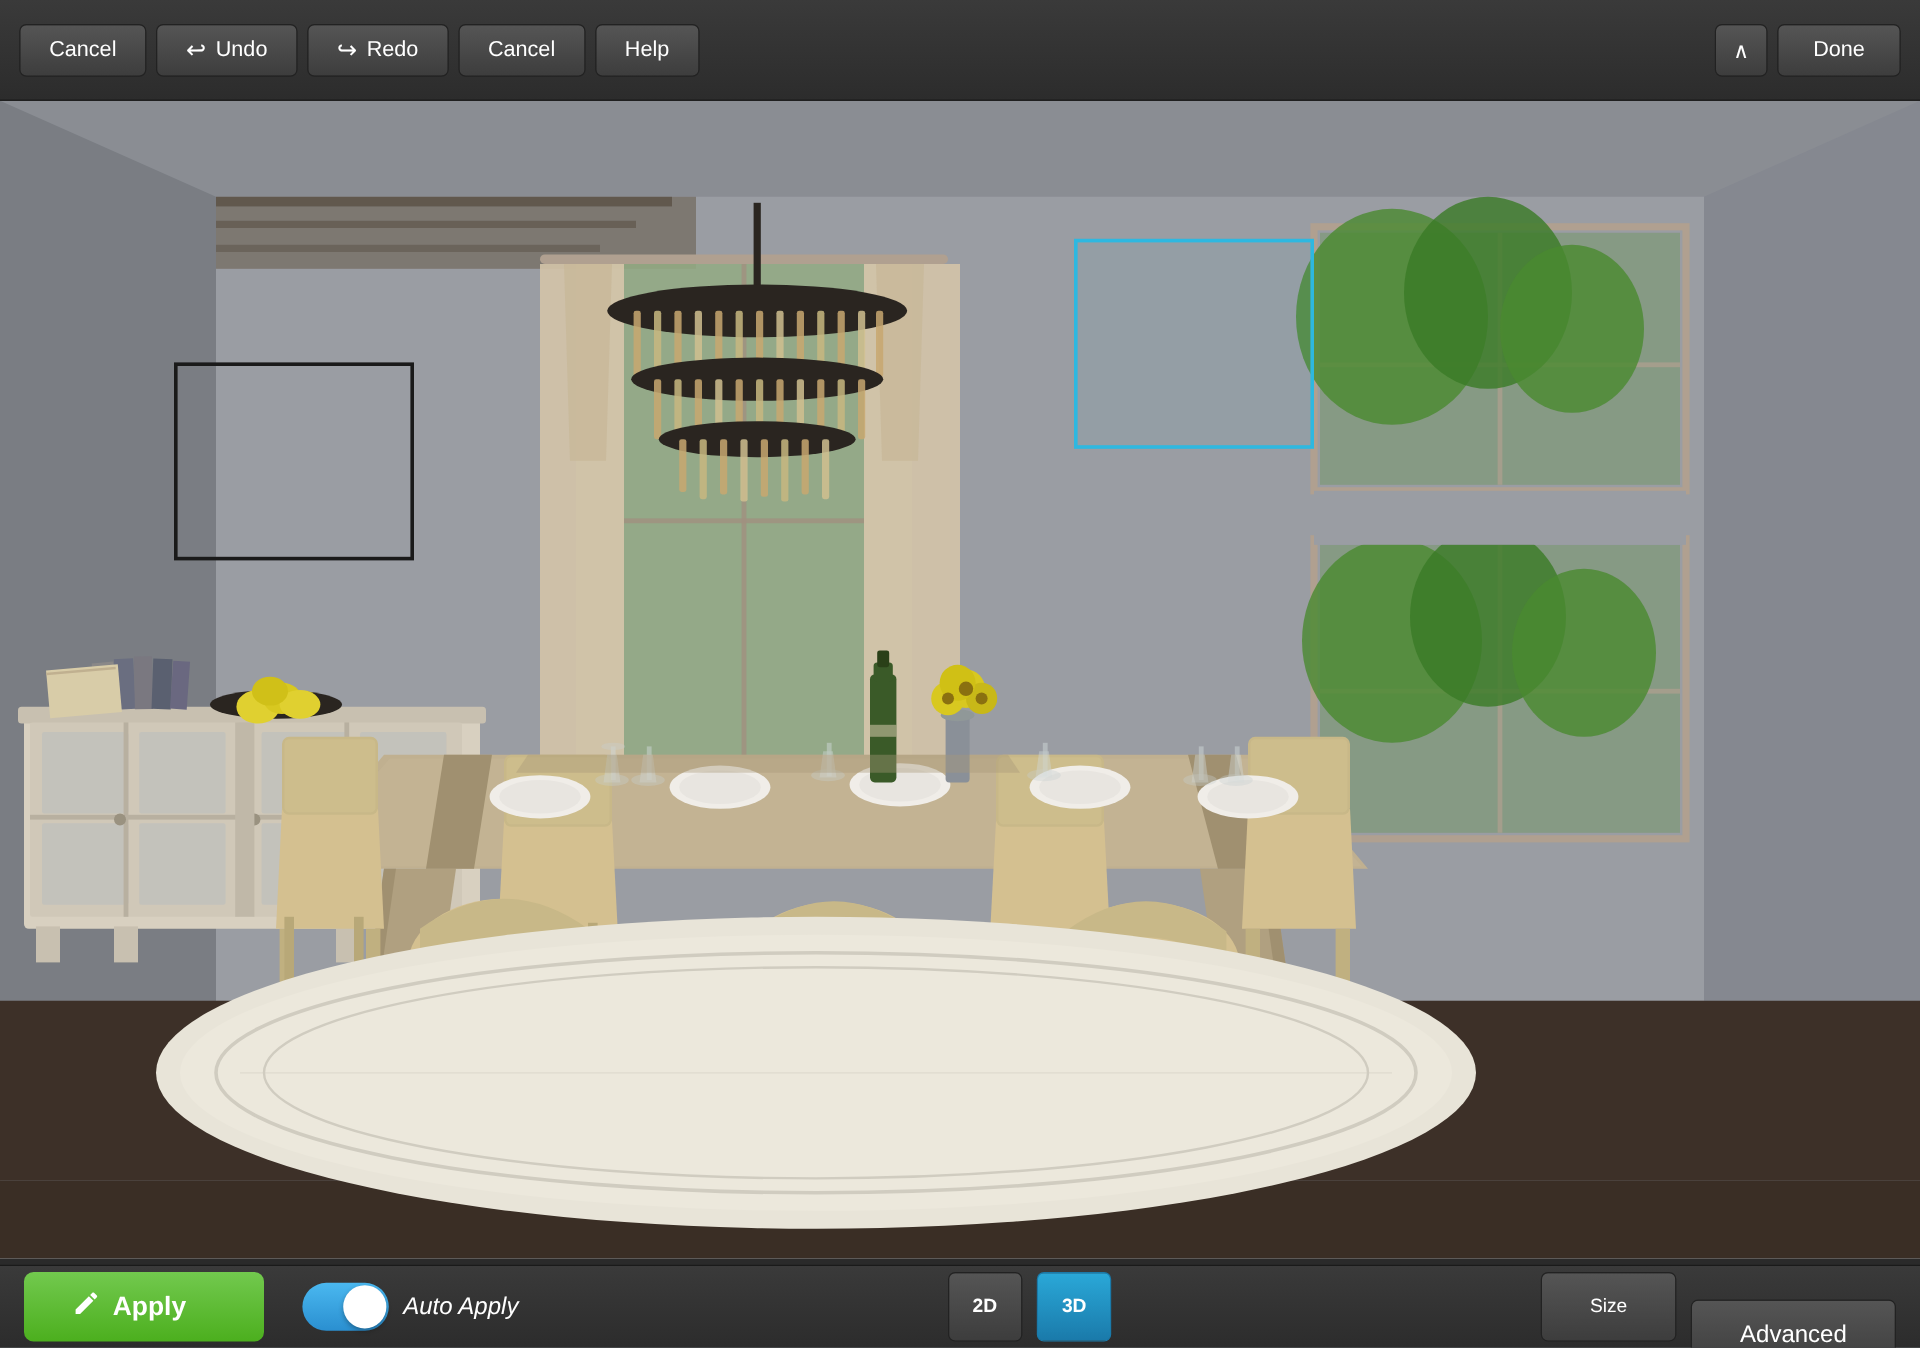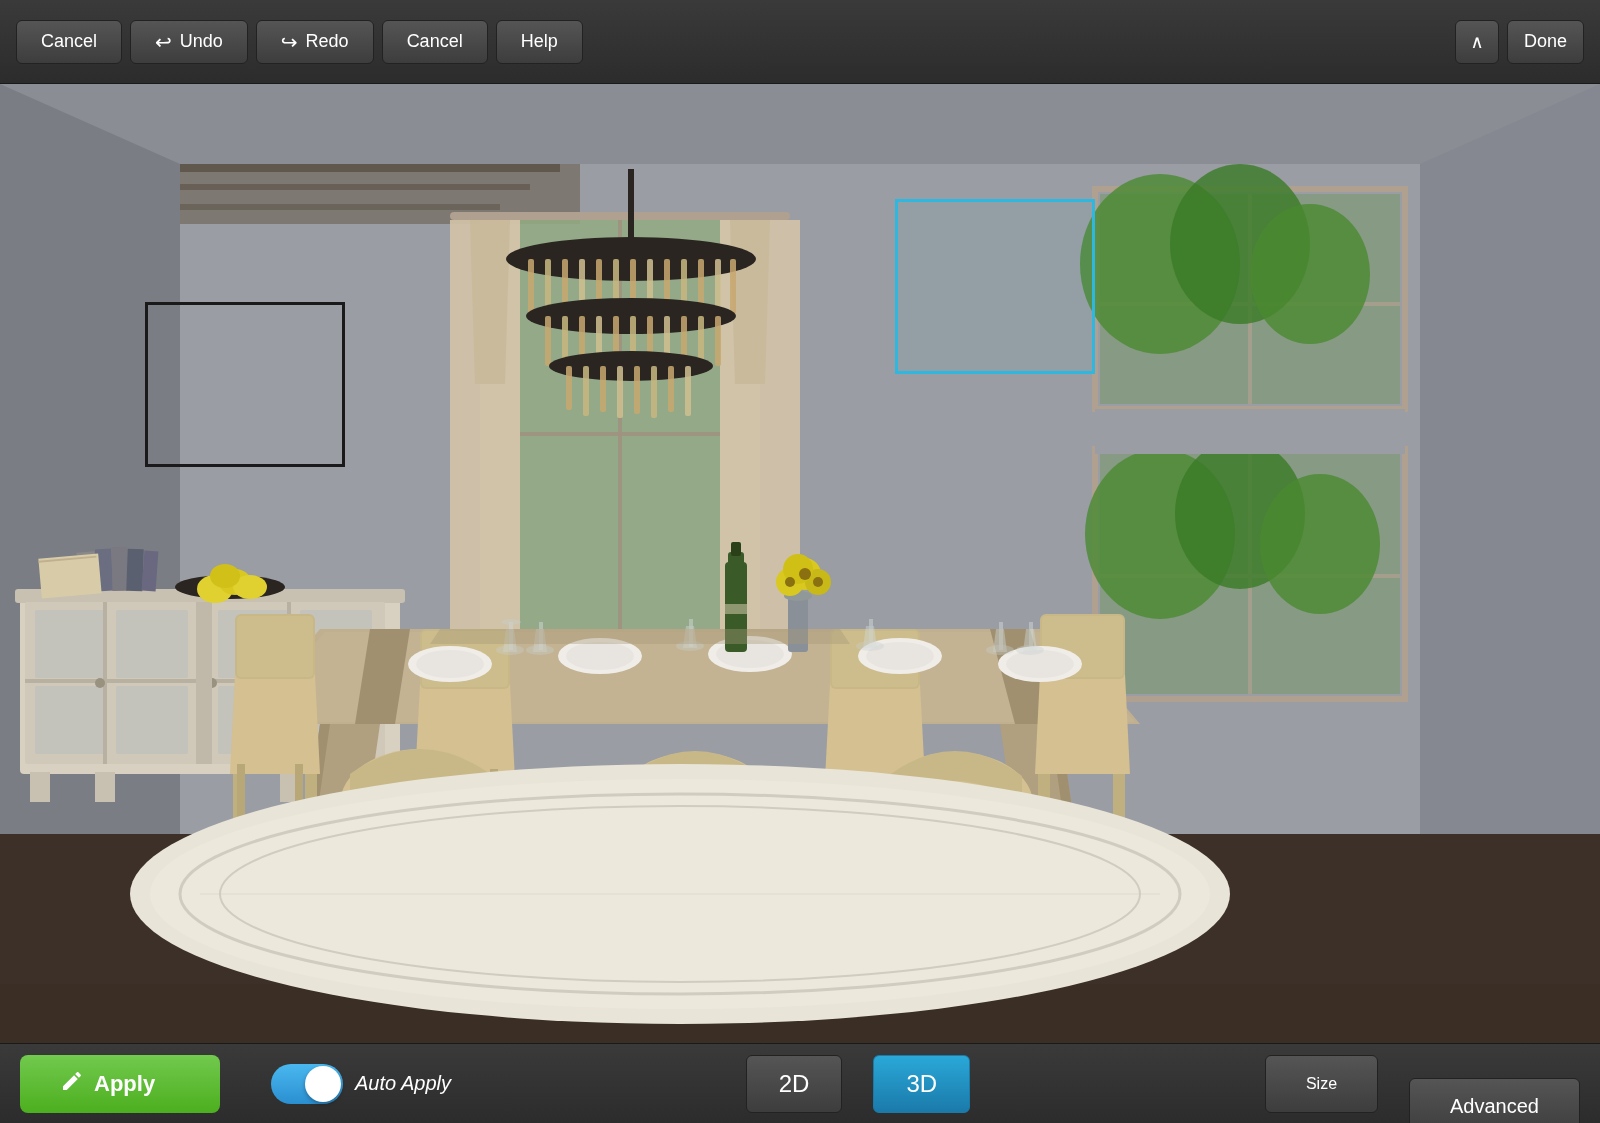--- a/index.html
+++ b/index.html
@@ -57,21 +57,21 @@
       color: #fff;
       font-size: 18px;
       cursor: pointer;
       display: flex;
       align-items: center;
       justify-content: center;
     }
 
     .done-btn {
       height: 44px;
-      padding: 0 16px;
+      padding: 0 29px;
       background: linear-gradient(180deg, #555 0%, #3d3d3d 100%);
       border: 1px solid #222;
       border-radius: 6px;
       color: #fff;
       font-size: 18px;
       font-weight: 500;
       cursor: pointer;
     }
 
     
@@ -101,27 +101,27 @@
       right: 505px;
       width: 200px;
       height: 175px;
       border: 3px solid #2eb8e0;
       background: rgba(46, 184, 224, 0.05);
     }
 
     
     #bottom-bar {
       width: 100%;
-      height: 80px;
+      height: 69px;
       background: linear-gradient(180deg, #3a3a3a 0%, #2c2c2c 100%);
       border-top: 1px solid #1a1a1a;
       display: flex;
       align-items: center;
       padding: 0 20px;
-      gap: 31px;
+      gap: 12px;
       position: absolute;
       bottom: 0;
       left: 0;
     }
 
     .apply-btn {
       height: 58px;
       padding: 0 40px;
       background: linear-gradient(180deg, #6ac e, #4caf50);
       background: linear-gradient(180deg, #72c94e 0%, #4caf1e 100%);
@@ -175,27 +175,27 @@
     }
 
     .auto-apply-label {
       color: #fff;
       font-size: 20px;
       font-weight: 500;
     }
 
     .view-btn {
       height: 58px;
-      padding: 0 32px;
+      padding: 0 20px;
       background: linear-gradient(180deg, #555 0%, #3d3d3d 100%);
       border: 1px solid #222;
       border-radius: 6px;
       color: #fff;
-      font-size: 24px;
-      font-weight: 400;
+      font-size: 16px;
+      font-weight: 700;
       cursor: pointer;
     }
 
     .view-btn.active {
       background: linear-gradient(180deg, #2aa8d8 0%, #1a7aaa 100%);
       border-color: #1a7aaa;
     }
 
     .bottom-spacer { flex: 1; }
 

